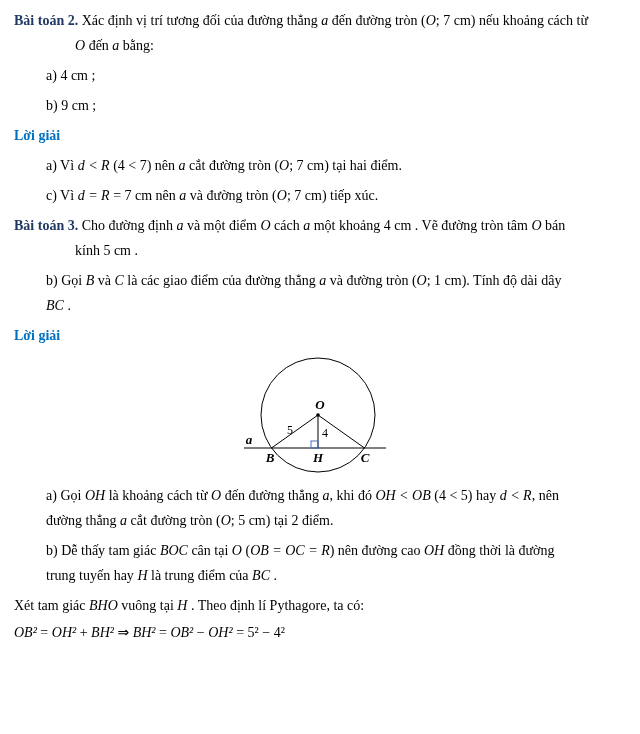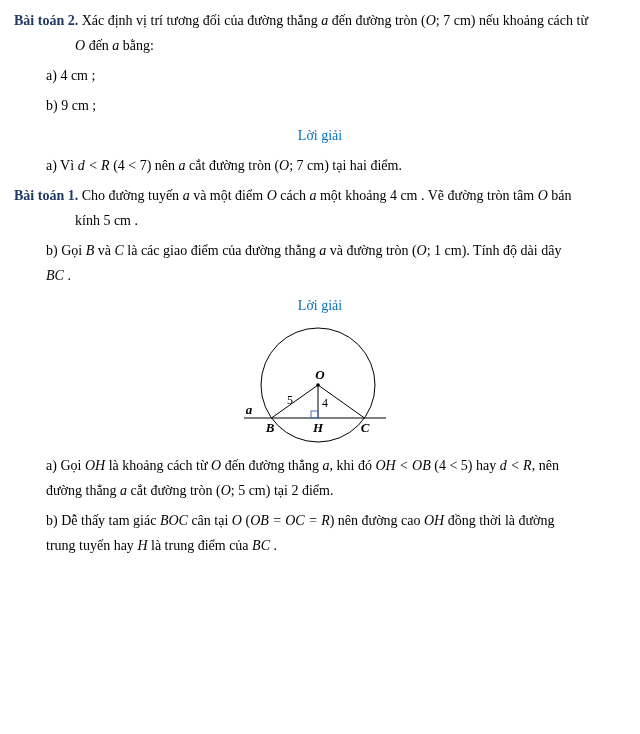--- a/index.html
+++ b/index.html
@@ -17,22 +17,22 @@
     font-family:"Liberation Serif", serif;
     font-size:14px;line-height:25px;color:#000;
   }
   .para{margin:0 0 5px 0;}
   .hanging{padding-left:61px;text-indent:-61px;}
   .indent{margin-left:32px;}
   .m{font-style:italic;}
   .bold{font-weight:bold;}
   .navy{color:var(--label-navy);font-weight:bold;}
   .solution-heading{
-    text-align:center;color:var(--solution-blue);
-    font-weight:normal;margin:1px 0 5px 0;
+    text-align:left;color:var(--solution-blue);
+    font-weight:bold;margin:1px 0 5px 0;
   }
   .formula{margin:0 0 2px 0;}
   .diagram{text-align:center;margin:2px 0 4px 0;}
   .diagram svg{display:inline-block;vertical-align:top;}
   .geo-line{stroke:#000;stroke-width:1;fill:none;}
   .geo-circle{stroke:#000;stroke-width:1;fill:none;}
   .geo-square{stroke:var(--right-angle);stroke-width:1;fill:none;}
   .svg-label{font-family:"Liberation Serif",serif;font-size:13px;font-style:italic;font-weight:bold;fill:#000;}
   .svg-num{font-family:"Liberation Serif",serif;font-size:12px;fill:#000;}
 </style>
@@ -41,22 +41,23 @@
 
 <div class="page">
 
   <p class="para hanging"><span class="bold navy">Bài toán 2.</span><span> Xác định vị trí tương đối của đường thẳng </span><span class="m">a</span><span> đến đường tròn (</span><span class="m">O</span><span>; 7 cm) nếu khoảng cách từ</span><br><span class="m">O</span><span> đến </span><span class="m">a</span><span> bằng:</span></p>
   <p class="para indent"><span>a) 4 cm ;</span></p>
   <p class="para indent"><span>b) 9 cm ;</span></p>
 
   <p class="solution-heading">Lời giải</p>
 
   <p class="para indent"><span>a) Vì </span><span class="m">d &lt; R</span><span> (4 &lt; 7) nên </span><span class="m">a</span><span> cắt đường tròn (</span><span class="m">O</span><span>; 7 cm) tại hai điểm.</span></p>
+  <p class="para indent"><span>c) Vì </span><span class="m">d = R</span><span> = 7 cm nên </span><span class="m">a</span><span> và đường tròn (</span><span class="m">O</span><span>; 7 cm) tiếp xúc.</span></p>
 
-  <p class="para hanging"><span class="bold navy">Bài toán 1.</span><span> Cho đường tuyến </span><span class="m">a</span><span> và một điểm </span><span class="m">O</span><span> cách </span><span class="m">a</span><span> một khoảng 4 cm . Vẽ đường tròn tâm </span><span class="m">O</span><span> bán</span><br><span>kính 5 cm .</span></p>
+  <p class="para hanging"><span class="bold navy">Bài toán 3.</span><span> Cho đường định </span><span class="m">a</span><span> và một điểm </span><span class="m">O</span><span> cách </span><span class="m">a</span><span> một khoảng 4 cm . Vẽ đường tròn tâm </span><span class="m">O</span><span> bán</span><br><span>kính 5 cm .</span></p>
   <p class="para indent"><span>b) Gọi </span><span class="m">B</span><span> và </span><span class="m">C</span><span> là các giao điểm của đường thẳng </span><span class="m">a</span><span> và đường tròn (</span><span class="m">O</span><span>; 1 cm). Tính độ dài dây</span><br><span class="m">BC</span><span> .</span></p>
 
   <p class="solution-heading">Lời giải</p>
 
   <div class="diagram">
     <svg width="175" height="126" viewBox="0 0 175 126">
       <circle class="geo-circle" cx="85" cy="62" r="57"></circle>
       <line class="geo-line" x1="11" y1="95" x2="153" y2="95"></line>
       <line class="geo-line" x1="85" y1="62" x2="38.5" y2="95"></line>
       <line class="geo-line" x1="85" y1="62" x2="131.5" y2="95"></line>
@@ -68,14 +69,16 @@
       <text class="svg-label" x="37" y="109" text-anchor="middle">B</text>
       <text class="svg-label" x="85" y="109" text-anchor="middle">H</text>
       <text class="svg-label" x="132" y="109" text-anchor="middle">C</text>
       <text class="svg-num" x="57" y="81" text-anchor="middle">5</text>
       <text class="svg-num" x="89" y="84" text-anchor="start">4</text>
     </svg>
   </div>
 
   <p class="para indent"><span>a) Gọi </span><span class="m">OH</span><span> là khoảng cách từ </span><span class="m">O</span><span> đến đường thẳng </span><span class="m">a</span><span>, khi đó </span><span class="m">OH &lt; OB</span><span> (4 &lt; 5) hay </span><span class="m">d &lt; R</span><span>, nên</span><br><span>đường thẳng </span><span class="m">a</span><span> cắt đường tròn (</span><span class="m">O</span><span>; 5 cm) tại 2 điểm.</span></p>
   <p class="para indent"><span>b) Dễ thấy tam giác </span><span class="m">BOC</span><span> cân tại </span><span class="m">O</span><span> (</span><span class="m">OB = OC = R</span><span>) nên đường cao </span><span class="m">OH</span><span> đồng thời là đường</span><br><span>trung tuyến hay </span><span class="m">H</span><span> là trung điểm của </span><span class="m">BC</span><span> .</span></p>
+  <p class="para indent formula"><span>Xét tam giác </span><span class="m">BHO</span><span> vuông tại </span><span class="m">H</span><span> . Theo định lí Pythagore, ta có:</span></p>
+  <p class="para indent formula"><span class="m">OB²</span><span> = </span><span class="m">OH²</span><span> + </span><span class="m">BH²</span><span> ⇒ </span><span class="m">BH²</span><span> = </span><span class="m">OB²</span><span> − </span><span class="m">OH²</span><span> = 5² − 4²</span></p>
 
 </div>
 
 </body></html>

